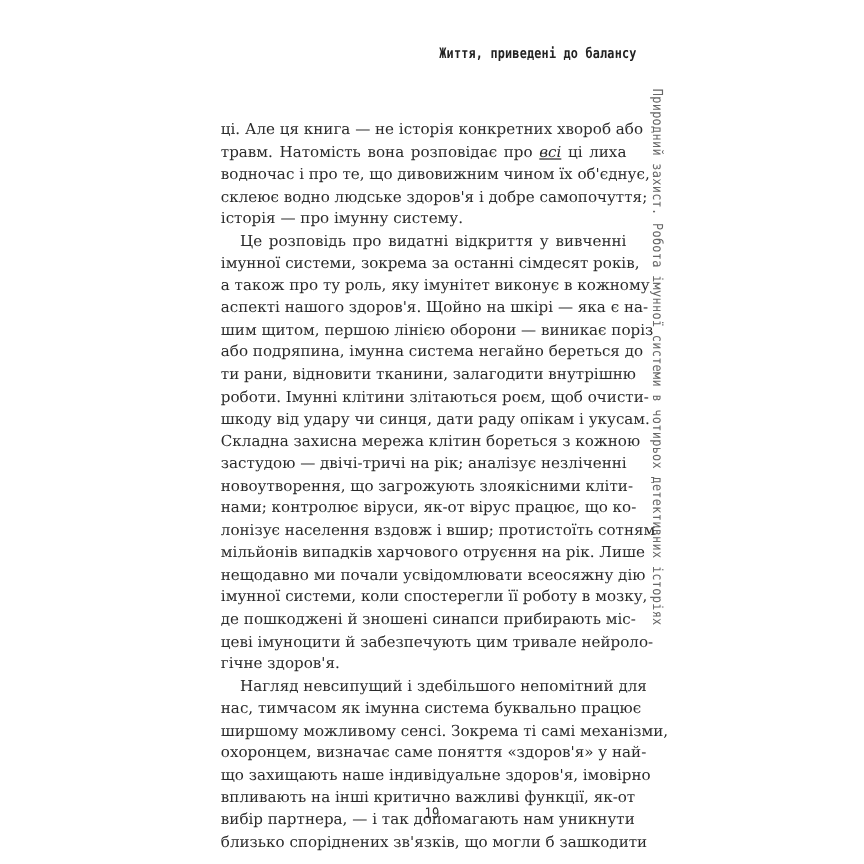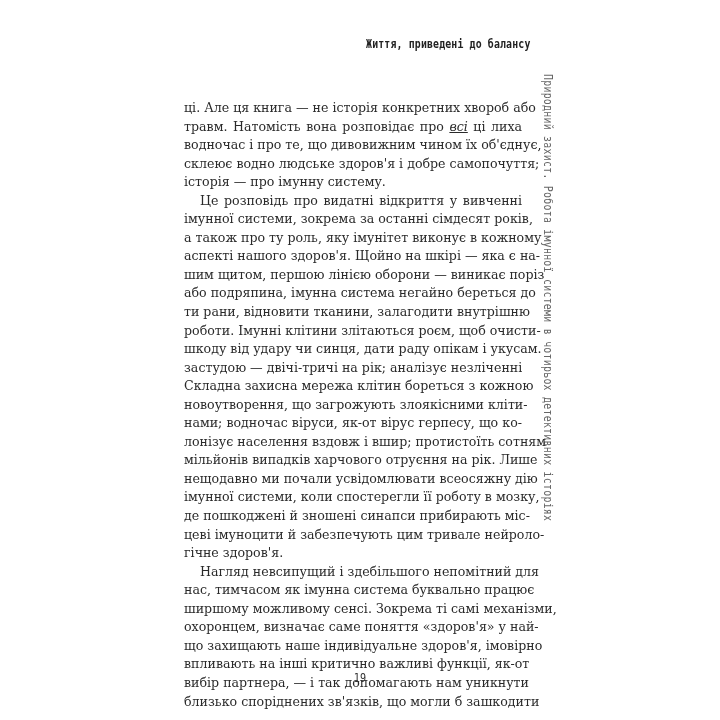--- a/index.html
+++ b/index.html
@@ -54,24 +54,24 @@
   <div>
     <span class="line indent">Це розповідь про видатні відкриття у вивченні</span>
     <span class="line">імунної системи, зокрема за останні сімдесят років,</span>
     <span class="line">а також про ту роль, яку імунітет виконує в кожному</span>
     <span class="line">аспекті нашого здоров'я. Щойно на шкірі — яка є на-</span>
     <span class="line">шим щитом, першою лінією оборони — виникає поріз</span>
     <span class="line">або подряпина, імунна система негайно береться до</span>
     <span class="line">ти рани, відновити тканини, залагодити внутрішню</span>
     <span class="line">роботи. Імунні клітини злітаються роєм, щоб очисти-</span>
     <span class="line">шкоду від удару чи синця, дати раду опікам і укусам.</span>
+    <span class="line">Складна захисна мережа клітин бореться з кожною</span>
     <span class="line">застудою — двічі-тричі на рік; аналізує незліченні</span>
-    <span class="line">Складна захисна мережа клітин бореться з кожною</span>
     <span class="line">новоутворення, що загрожують злоякісними кліти-</span>
-    <span class="line">нами; водночас віруси, як-от вірус герпесу, що ко-</span>
+    <span class="line">нами; контролює віруси, як-от вірус працює, що ко-</span>
     <span class="line">лонізує населення вздовж і вшир; протистоїть сотням</span>
     <span class="line">мільйонів випадків харчового отруєння на рік. Лише</span>
     <span class="line">нещодавно ми почали усвідомлювати всеосяжну дію</span>
     <span class="line">імунної системи, коли спостерегли її роботу в мозку,</span>
     <span class="line">де пошкоджені й зношені синапси прибирають міс-</span>
     <span class="line">цеві імуноцити й забезпечують цим тривале нейроло-</span>
     <span class="line last">гічне здоров'я.</span>
   </div>
   <div>
     <span class="line indent">Нагляд невсипущий і здебільшого непомітний для</span>

